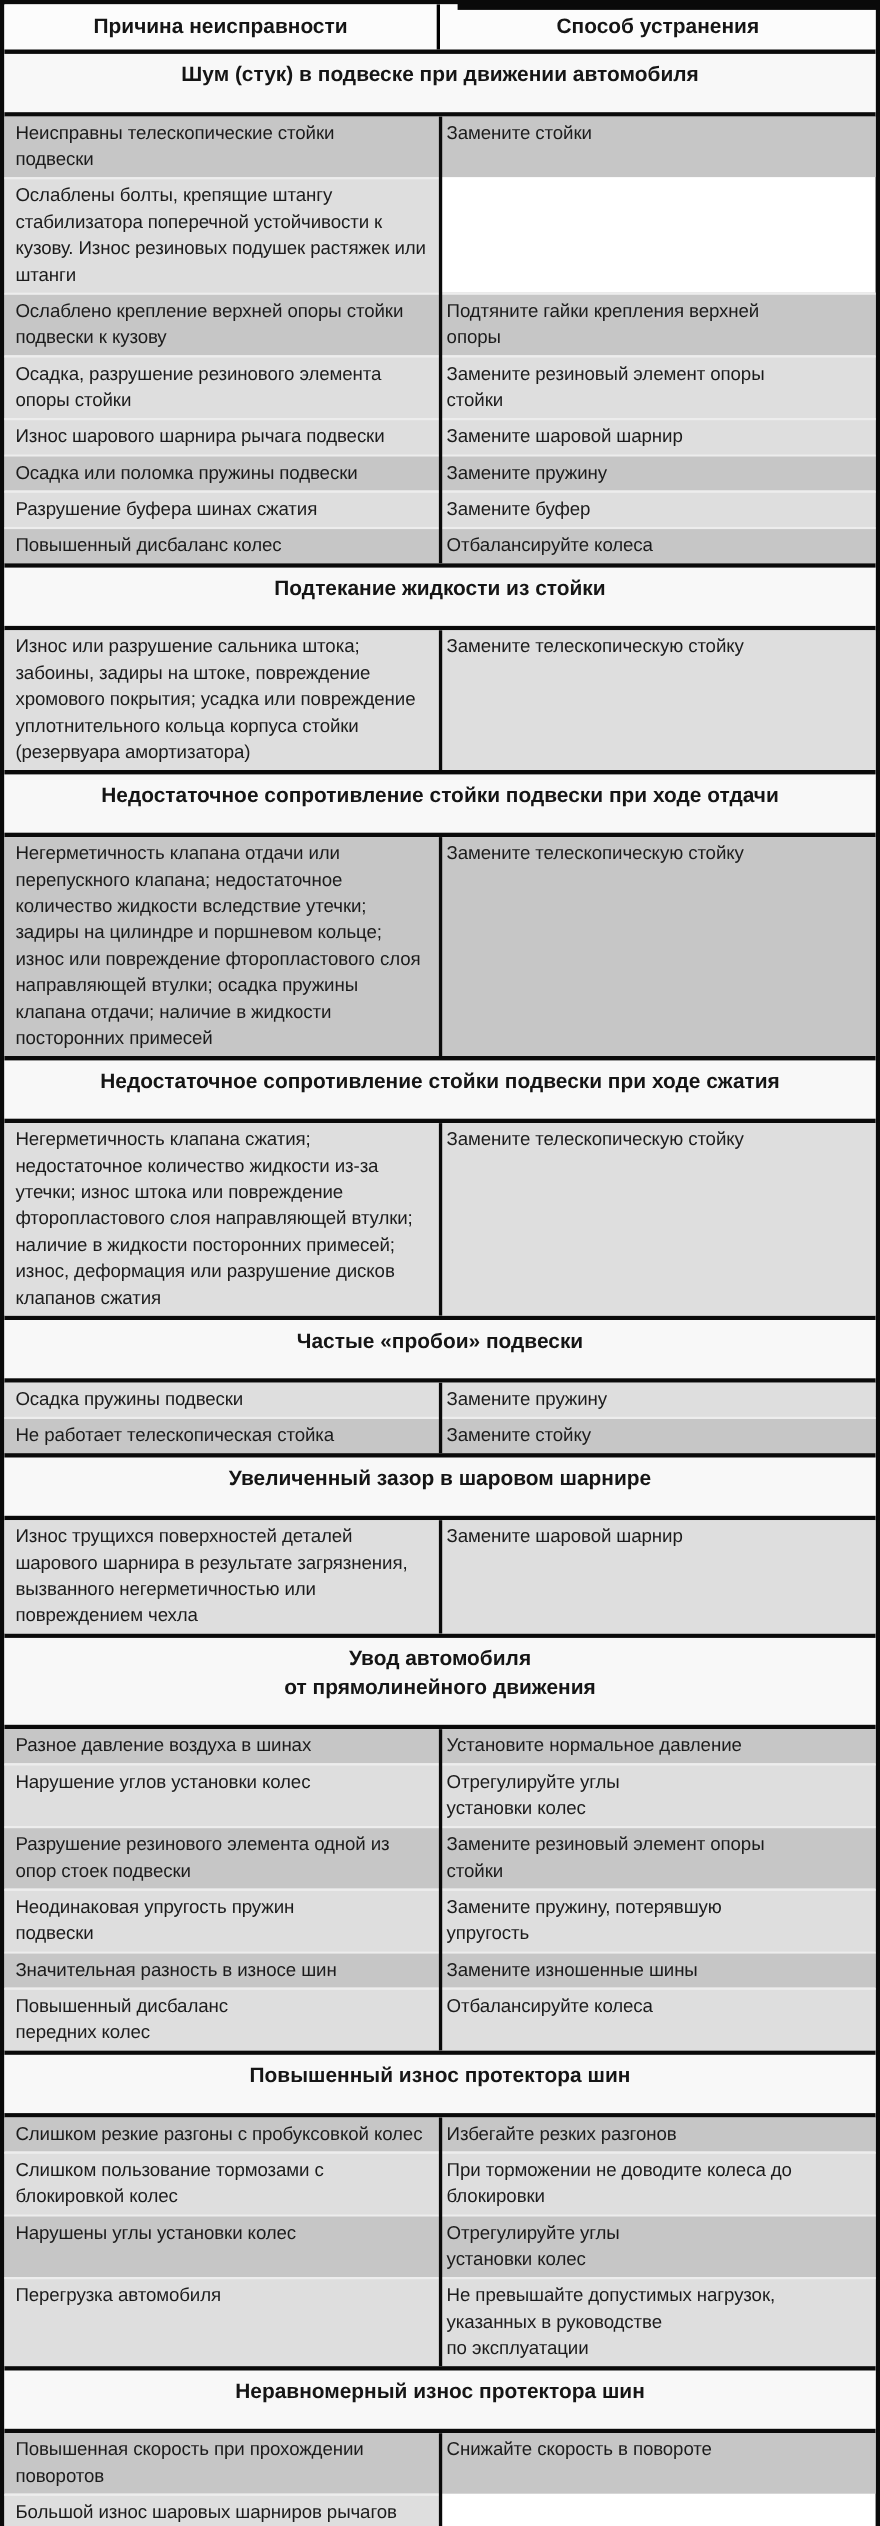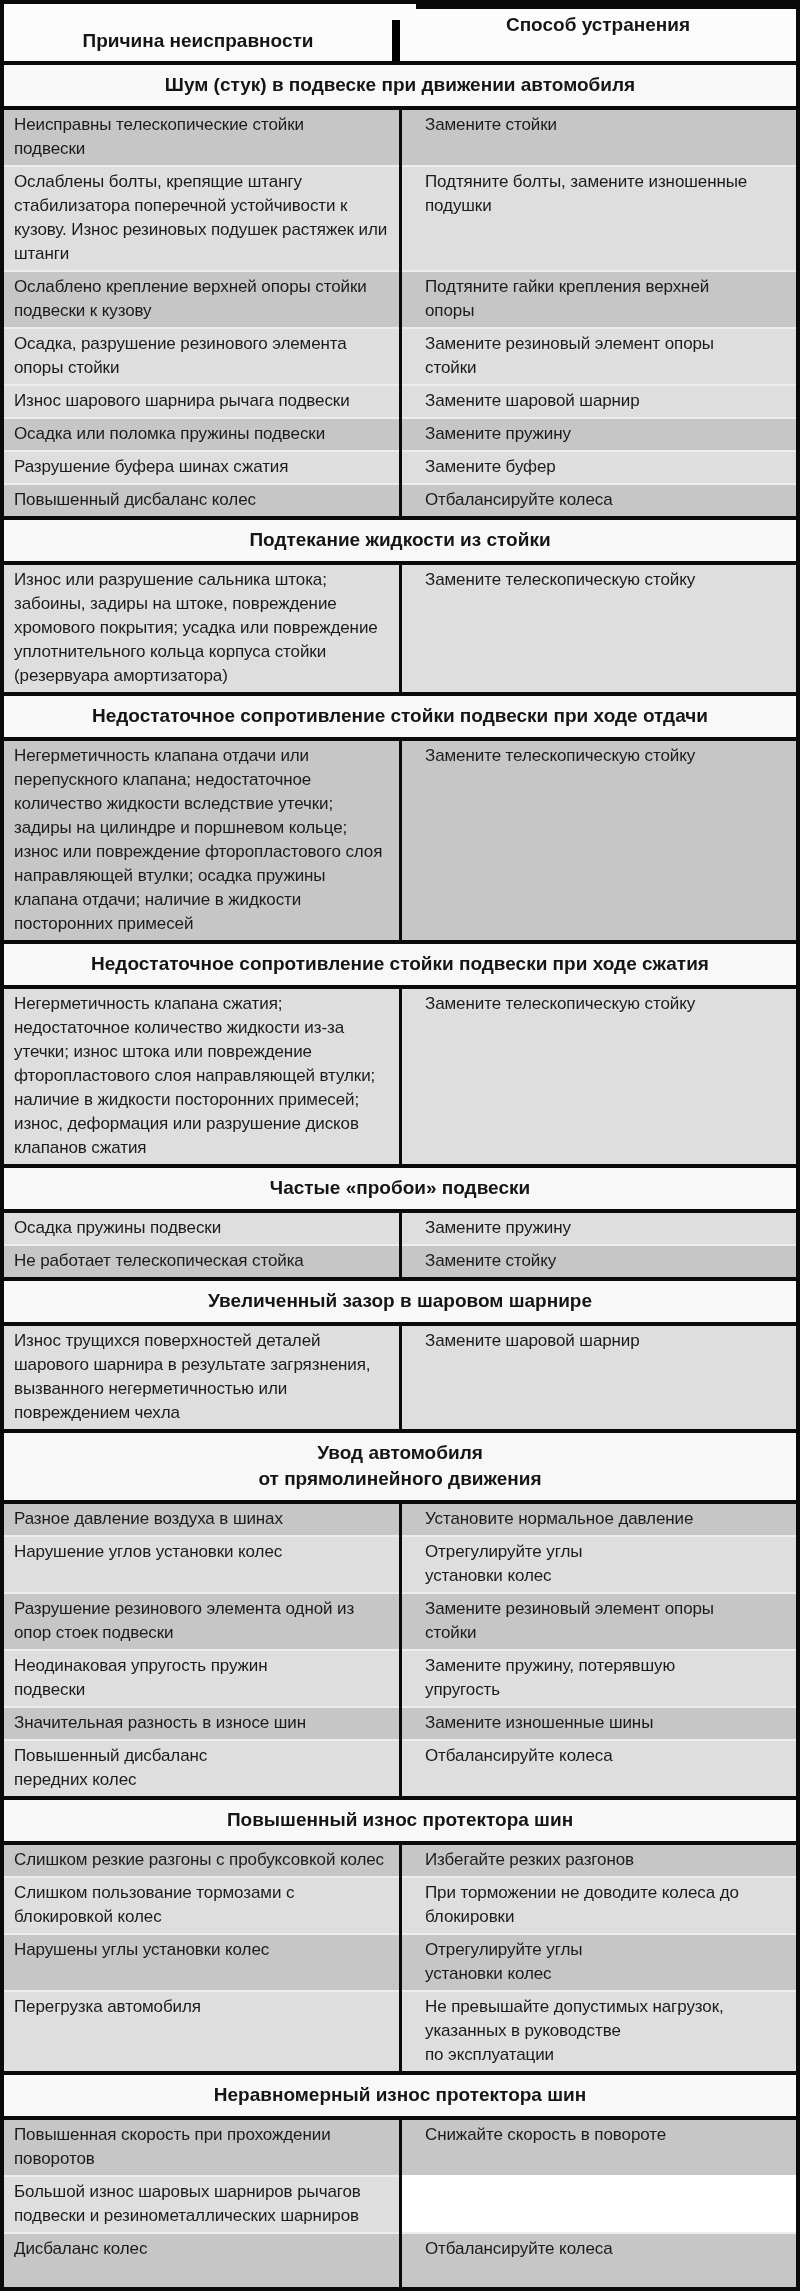--- a/index.html
+++ b/index.html
@@ -35,30 +35,30 @@
   .th {
     box-sizing: border-box;
     width: 50%;
     text-align: center;
     font-weight: bold;
     font-size: 19px;
     line-height: 24px;
     padding: 9px 6px 8px;
     color: #151515;
   }
-  .th:first-child { border-right: 8px solid #000000; margin-top: 16px; }
+  .th:first-child { border-right: 3px solid #000000; }
   .band {
     border-top: 4px solid #0a0a0a;
     border-bottom: 4px solid #0a0a0a;
     background: var(--band-bg, #f8f8f8);
     text-align: center;
     font-weight: bold;
     font-size: 19px;
     line-height: 26px;
-    padding: 7px 12px 8px;
+    padding: 7px 12px 20px;
     color: #151515;
     white-space: pre-line;
   }
   .rows { position: relative; }
   .rows::after {
     content: "";
     position: absolute;
     top: 0;
     bottom: 0;
     left: calc(50% - 1px);
@@ -70,21 +70,21 @@
   .cell {
     box-sizing: border-box;
     width: 50%;
     font-size: 17px;
     line-height: 24px;
     letter-spacing: -0.1px;
     padding: 3px 12px 4px 10px;
     color: #1b1b1b;
     white-space: pre-line;
   }
-  .cell.remedy { padding-left: 25px; padding-right: 10px; }
+  .cell.remedy { padding-left: 6px; padding-right: 10px; }
   .cell.dark  { background: var(--row-dark, #c6c6c6); }
   .cell.light { background: var(--row-light, #dedede); }
   .section:last-child .row:last-child .cell { padding-bottom: 26px; }
 </style>
 </head>
 <body>
 
 <div class="page">
   <div class="table">
     <div class="artifact"></div>
@@ -96,21 +96,20 @@
         <div class="section">
           <div class="band">Шум (стук) в подвеске при движении автомобиля</div>
           <div class="rows">
             <div class="row">
               <div class="cell cause dark">Неисправны телескопические стойки
 подвески</div>
               <div class="cell remedy dark">Замените стойки</div>
             </div>
             <div class="row">
               <div class="cell cause light">Ослаблены болты, крепящие штангу стабилизатора поперечной устойчивости к кузову. Износ резиновых подушек растяжек или штанги</div>
-              <div class="cell remedy light">Подтяните болты, замените изношенные подушки</div>
             </div>
             <div class="row">
               <div class="cell cause dark">Ослаблено крепление верхней опоры стойки подвески к кузову</div>
               <div class="cell remedy dark">Подтяните гайки крепления верхней
 опоры</div>
             </div>
             <div class="row">
               <div class="cell cause light">Осадка, разрушение резинового элемента опоры стойки</div>
               <div class="cell remedy light">Замените резиновый элемент опоры
 стойки</div>

